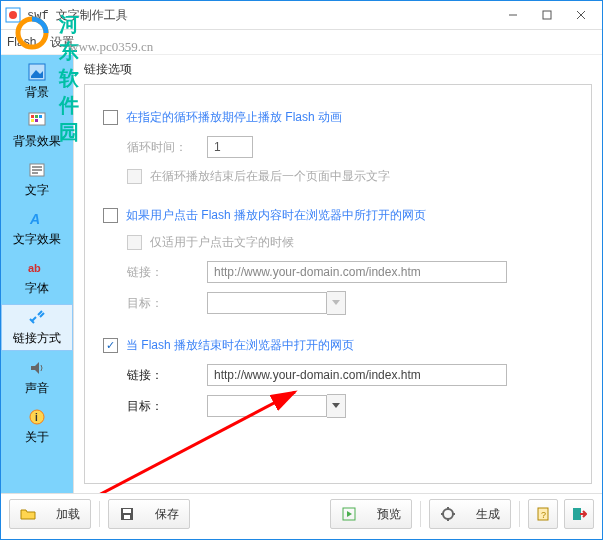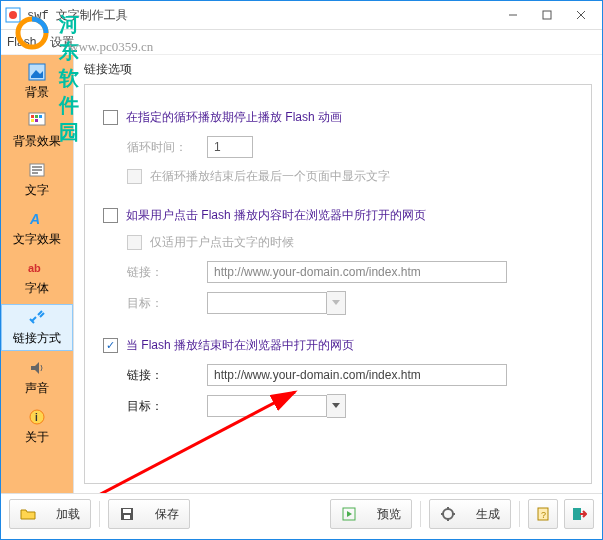--- a/index.html
+++ b/index.html
@@ -9,33 +9,33 @@
 .titlebar .title{flex:1;color:#444;font-family:Liberation Mono, monospace;}
 .win-btns{display:flex;gap:0;}
 .win-btn{width:34px;height:22px;display:flex;align-items:center;justify-content:center;color:#555;}
 .menubar{height:24px;display:flex;align-items:center;padding:0 6px;gap:14px;border-bottom:1px solid #eee;}
 .menu-item{color:#444;}
 .wm-layer{position:absolute;left:0;top:6px;pointer-events:none;font-family:"KaiTi","STKaiti",serif;}
 .wm-text{position:absolute;left:58px;top:4px;font-size:20px;color:#00bfa5;font-weight:bold;letter-spacing:1px;}
 .wm-url{position:absolute;left:68px;top:32px;font-size:13px;color:#9e9e9e;}
 .wm-logo{position:absolute;left:8px;top:6px;}
 .body-area{display:flex;height:438px;}
-.sidebar{width:72px;border-right:1px solid #e0e0e0;display:flex;flex-direction:column;align-items:center;padding-top:4px;gap:4px;background:#fdba74;}
+.sidebar{width:72px;border-right:1px solid #e0e0e0;display:flex;flex-direction:column;align-items:center;padding-top:4px;gap:4px;background:#7dd3fc;}
 .sb-item{display:flex;flex-direction:column;align-items:center;gap:2px;padding:3px 0;width:100%;}
 .sb-item.selected{background:#e3f2fd;border:1px solid #90caf9;box-sizing:border-box;}
 .sb-icon{width:20px;height:20px;display:flex;align-items:center;justify-content:center;}
 .sb-label{color:#000;font-size:12px;}
 .main{flex:1;padding:4px 10px 10px 10px;overflow:hidden;}
 .group-title{font-size:12px;color:#333;margin:2px 0 6px 0;}
 .group-box{border:1px solid #d0d0d0;padding:14px 14px 14px 18px;height:400px;box-sizing:border-box;position:relative;}
 .row{display:flex;align-items:center;margin:10px 0;}
 .chk{width:13px;height:13px;border:1px solid #888;margin-right:8px;display:inline-flex;align-items:center;justify-content:center;background:#fff;}
 .chk.checked::after{content:"✓";color:#1565c0;font-size:11px;line-height:11px;}
 .chk.disabled{border-color:#ccc;background:#f5f5f5;}
-.lbl{color:#4c1d95;}
+.lbl{color:#3b82f6;}
 .lbl.disabled{color:#aaa;}
 .indent{margin-left:24px;}
 .field-row{display:flex;align-items:center;margin:8px 0 8px 24px;}
 .field-label{width:80px;color:#222;}
 .field-label.disabled{color:#aaa;}
 .txt{height:22px;border:1px solid #bbb;padding:0 6px;color:#888;background:#fff;font-size:12px;box-sizing:border-box;}
 .small-txt{width:46px;color:#555;}
 .url-txt{width:300px;}
 .select-box{display:flex;align-items:center;}
 .select-input{width:120px;height:22px;border:1px solid #bbb;background:#fff;box-sizing:border-box;}

